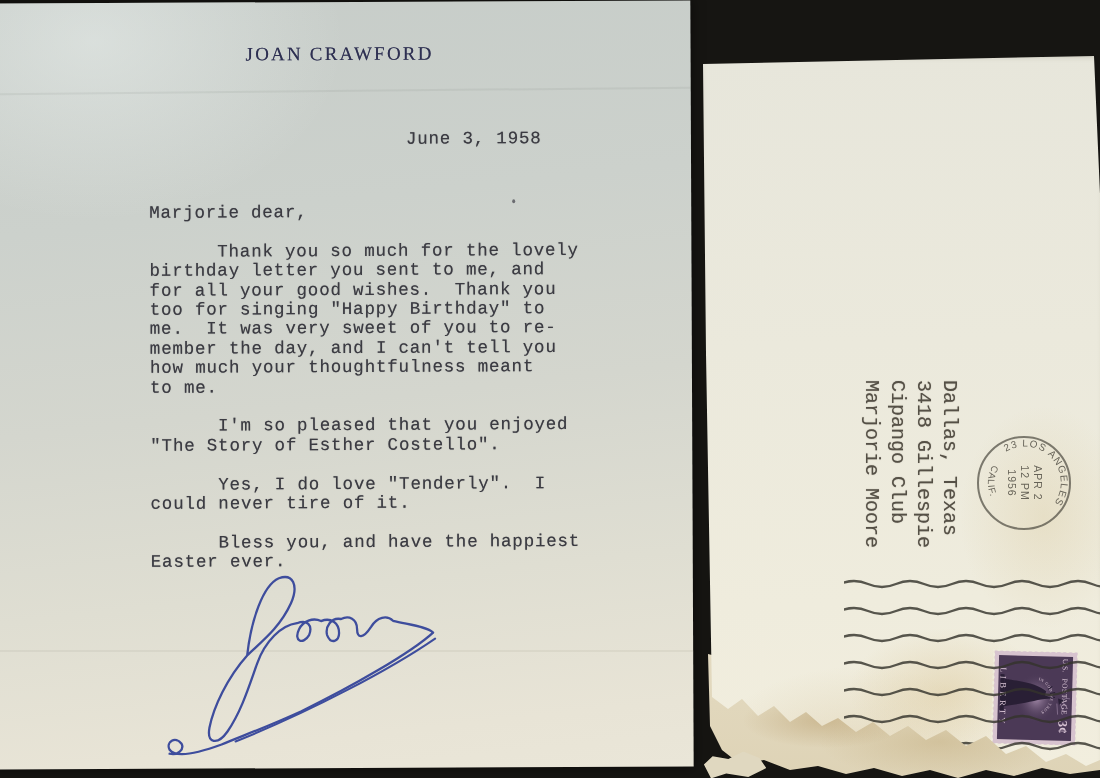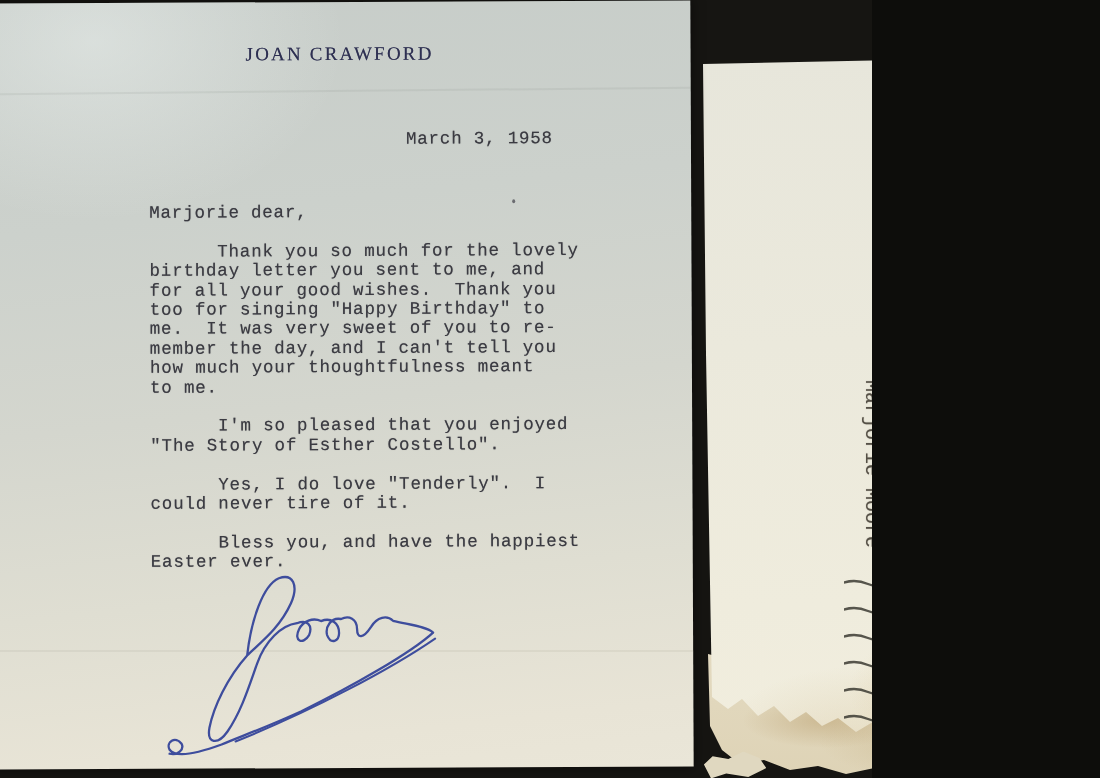--- a/index.html
+++ b/index.html
@@ -1,16 +1,16 @@
 <!DOCTYPE html>
 <html><head>
 <meta charset="utf-8">
 <style>
   html,body{margin:0;padding:0;background:#0d0d0b;}
-  .photo{position:relative;width:872px;height:778px;overflow:hidden;background:#161512;font-family:"Liberation Sans",sans-serif;}
+  .photo{position:relative;width:1100px;height:778px;overflow:hidden;background:#161512;font-family:"Liberation Sans",sans-serif;}
 
   
   .letter{position:absolute;left:-10px;top:2px;width:702px;height:766px;
     transform:rotate(-0.25deg);
     background:
       radial-gradient(ellipse 420px 300px at 15% 5%, rgba(244,249,247,0.40), transparent 60%),
       linear-gradient(174deg,#c7cdc9 0%,#ccd1cc 28%,#d4d6ce 52%,#dfded2 74%,#e8e4d6 92%,#eae6d8 100%);
     box-shadow:0 0 14px rgba(0,0,0,0.55);}
   .crease{position:absolute;left:0;width:100%;height:2px;background:rgba(110,115,105,0.10);}
   .crease.c1{top:88px;transform:rotate(-0.3deg);}
@@ -65,21 +65,21 @@
 </style>
 </head>
 <body>
 
 <div class="photo">
 
   <div class="letter">
     <div class="crease c1"></div>
     <div class="crease c2"></div>
     <div class="letterhead">JOAN CRAWFORD</div>
-    <div class="typed letter-date">March 3, 1958</div>
+    <div class="typed letter-date">June 3, 1958</div>
     <div class="typed letter-body">
         <div>Marjorie dear,</div>
         <div>&nbsp;</div>
         <div>      Thank you so much for the lovely</div>
         <div>birthday letter you sent to me, and</div>
         <div>for all your good wishes.  Thank you</div>
         <div>too for singing "Happy Birthday" to</div>
         <div>me.  It was very sweet of you to re-</div>
         <div>member the day, and I can't tell you</div>
         <div>how much your thoughtfulness meant</div>

